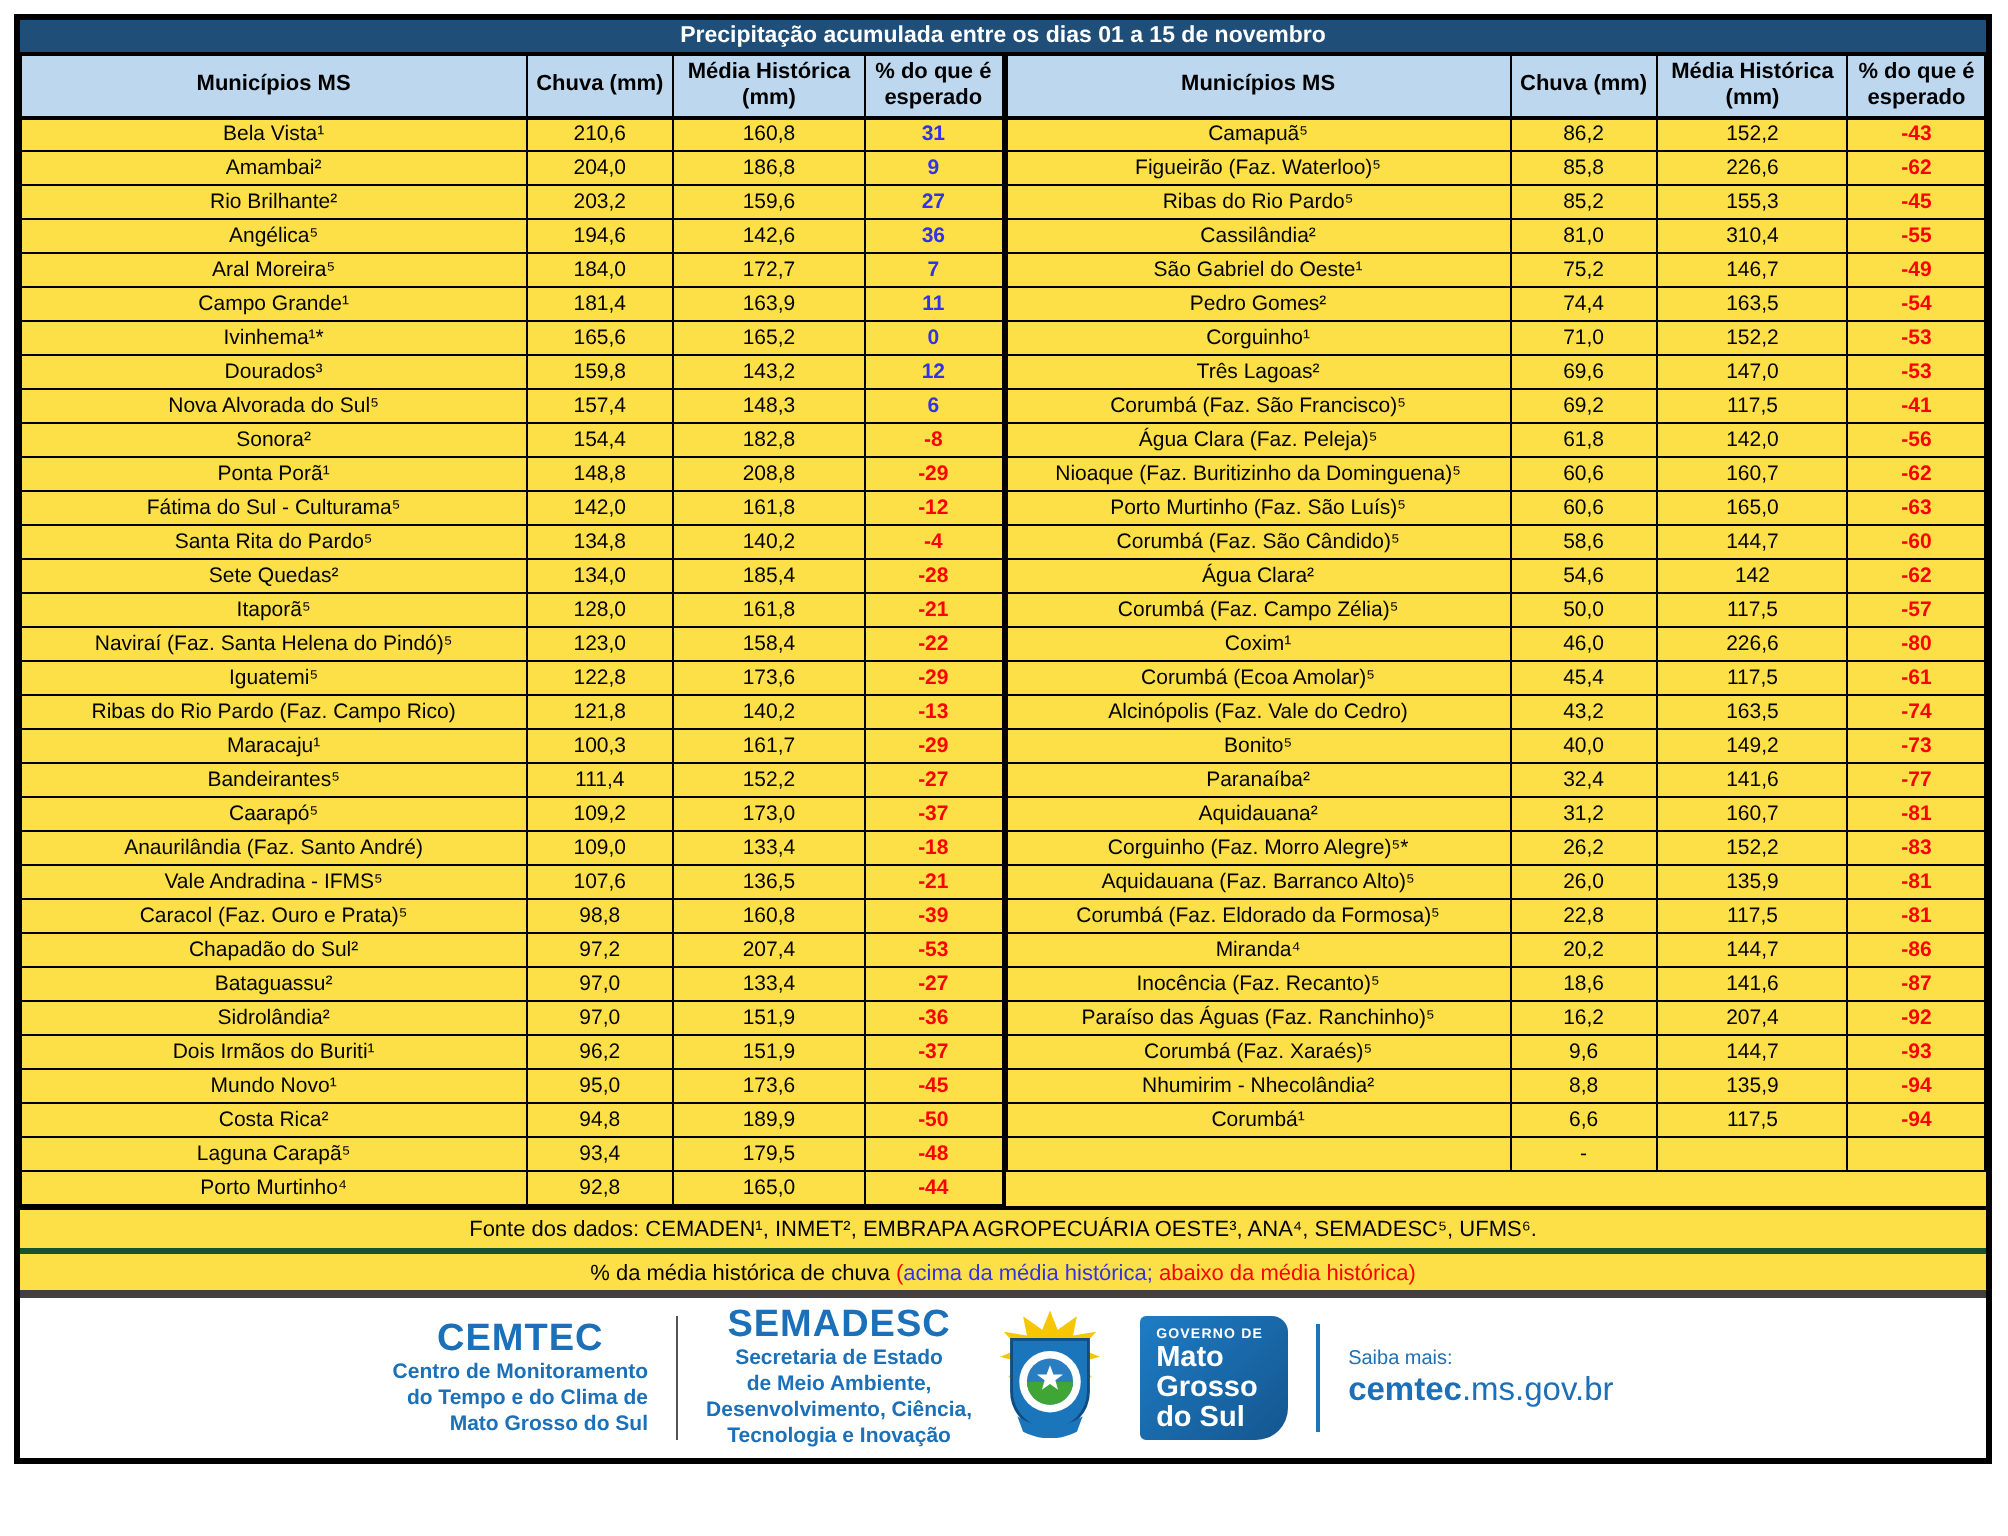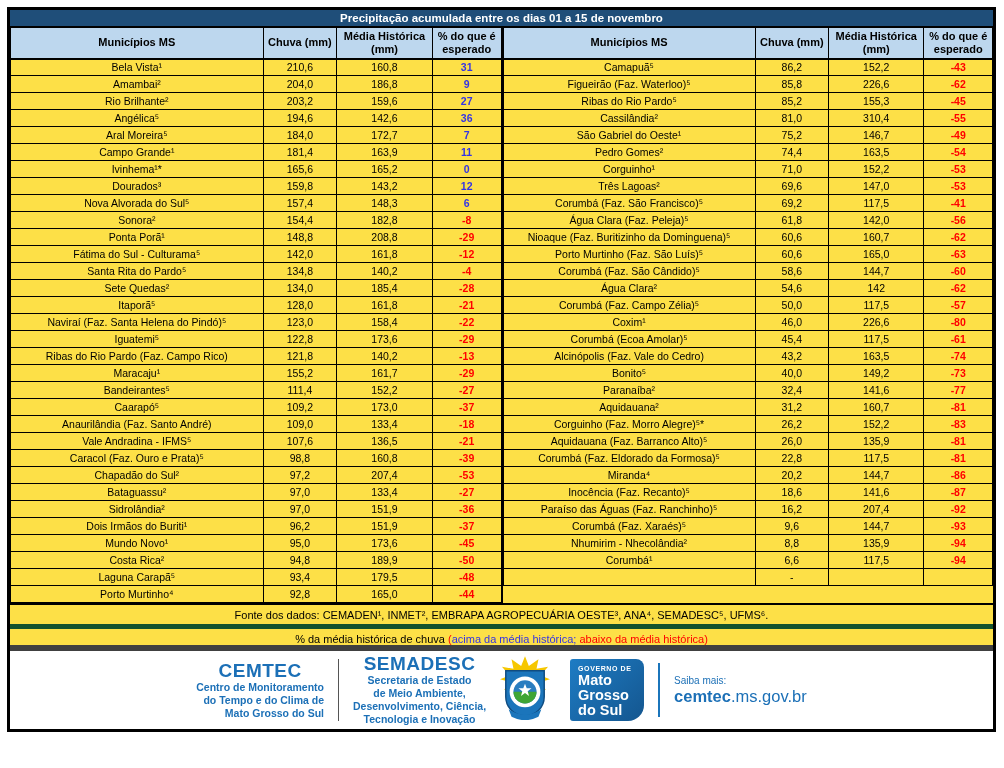--- a/index.html
+++ b/index.html
@@ -61,27 +61,27 @@
   td.pos { color: #3333E6; font-weight: bold; }
   td.neg { color: #FF0000; font-weight: bold; }
   
   .fonte-row, .legend-row {
     height: 21px;
     line-height: 20px;
     text-align: center;
     font-size: 11px;
     border-top: 2px solid #000;
   }
-  .legend-row { border-top: 5px solid #14532d; }
+  .legend-row { border-top: 3px solid #14532d; }
   .legend-above { color: #3333E6; }
   .legend-below, .legend-paren { color: #FF0000; }
   
   .logo-band {
     height: 84px;
-    border-top: 6px solid #404040;
+    border-top: 4px solid #404040;
     display: flex;
     align-items: center;
     justify-content: center;
     gap: 14px;
     background: #fff;
   }
   .brand-block { color: #1C70B7; }
   .brand-name {
     font-weight: bold;
     font-size: 19px;
@@ -237,21 +237,21 @@
               <td class="neg">-29</td>
             </tr>
             <tr>
               <td>Ribas do Rio Pardo (Faz. Campo Rico)</td>
               <td>121,8</td>
               <td>140,2</td>
               <td class="neg">-13</td>
             </tr>
             <tr>
               <td>Maracaju¹</td>
-              <td>155,2</td>
+              <td>100,3</td>
               <td>161,7</td>
               <td class="neg">-29</td>
             </tr>
             <tr>
               <td>Bandeirantes⁵</td>
               <td>111,4</td>
               <td>152,2</td>
               <td class="neg">-27</td>
             </tr>
             <tr>

